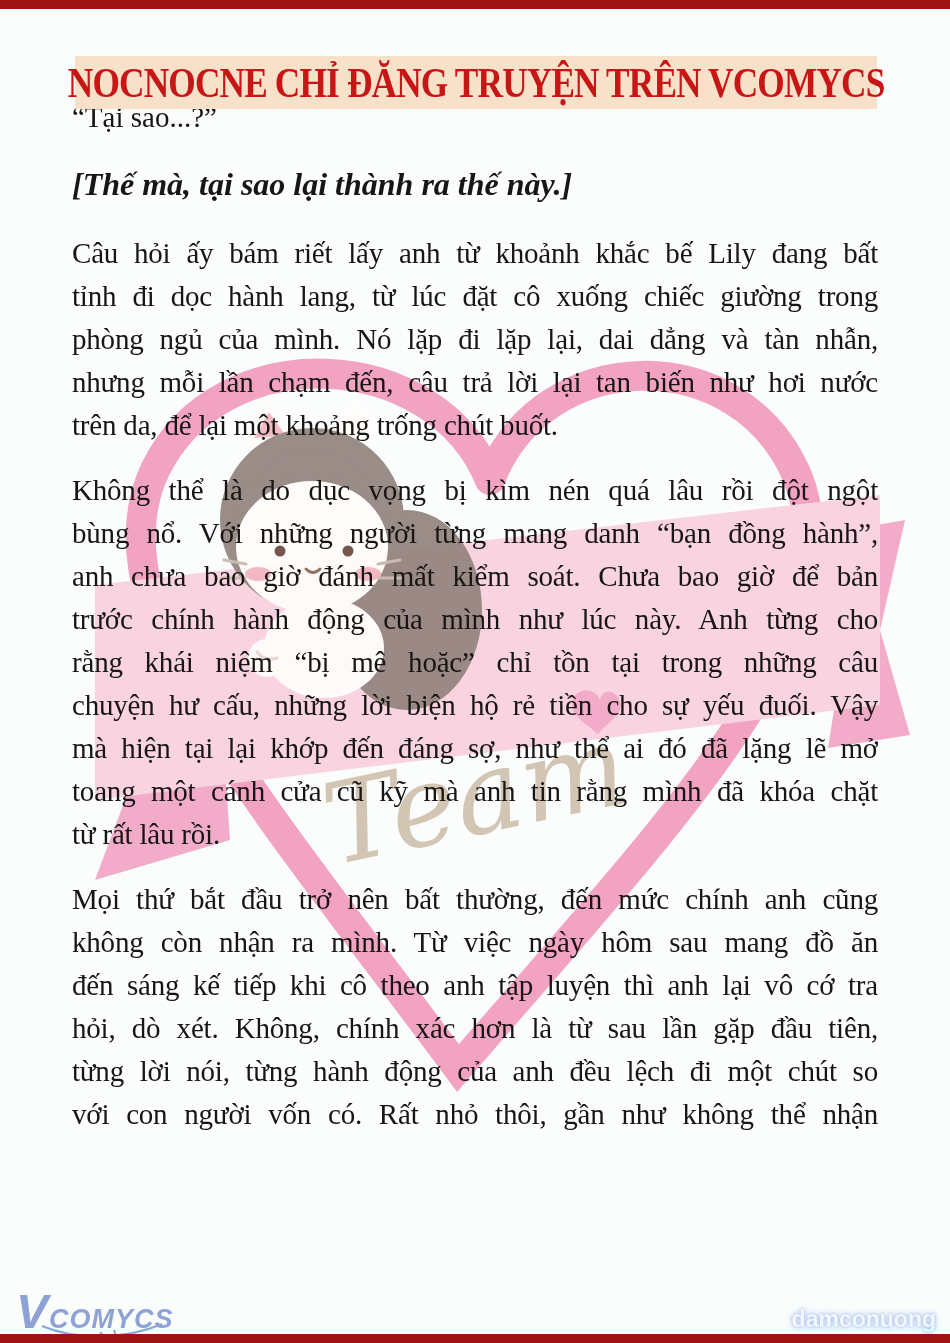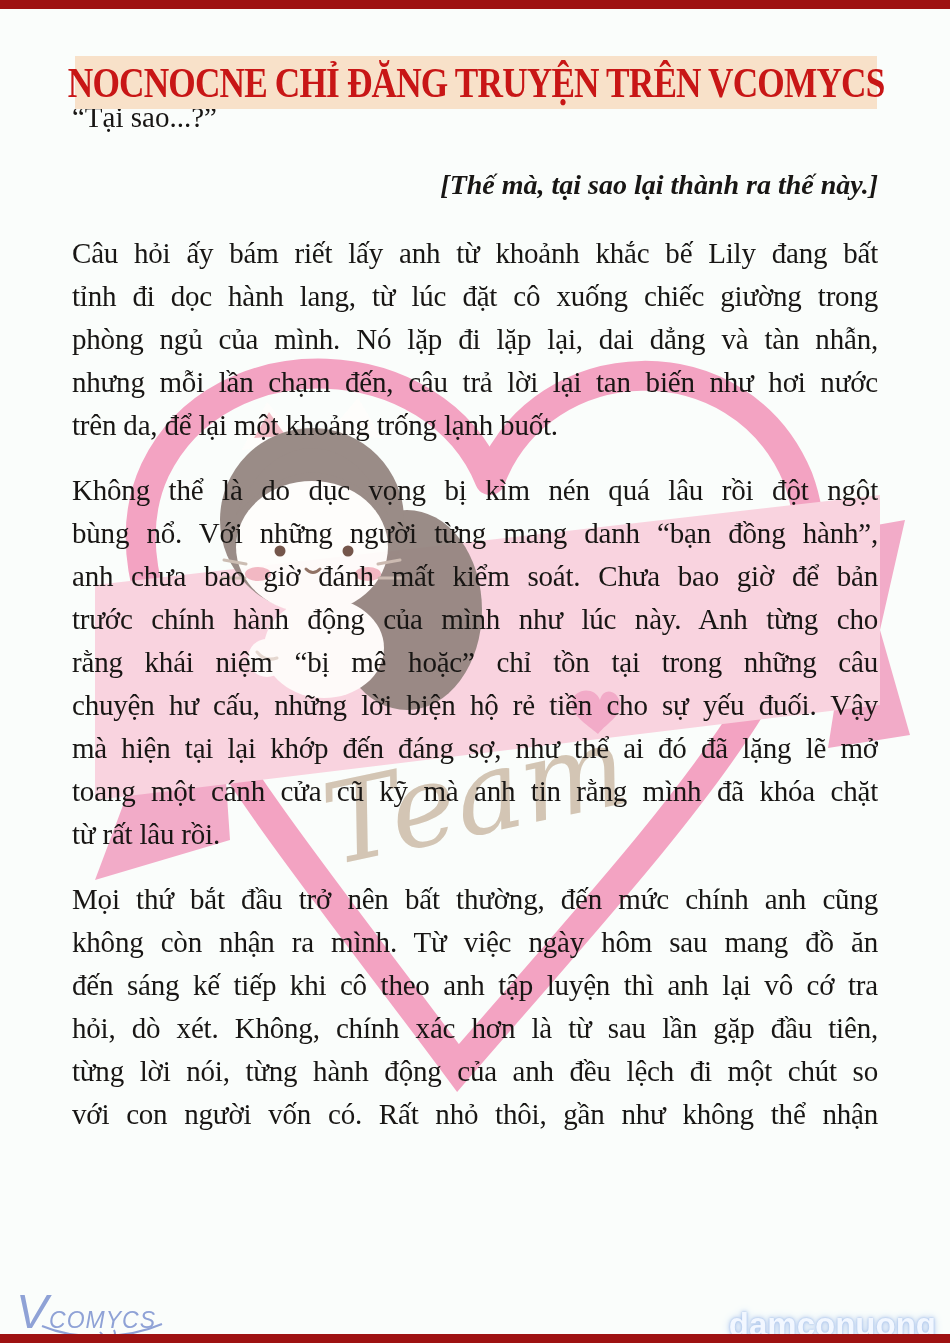--- a/index.html
+++ b/index.html
@@ -21,34 +21,34 @@
            font-family:"DejaVu Sans", sans-serif;font-weight:bold;font-size:96px;
            color:#857971;transform:rotate(-16deg);letter-spacing:1px;opacity:0.95;}
   .wm-team{position:absolute;left:310px;top:730px;width:330px;text-align:center;
            font-family:"DejaVu Serif", serif;font-style:italic;font-size:112px;
            color:#cfc0ad;transform:rotate(-12deg);opacity:0.9;}
 
   
   .story{position:absolute;left:72px;top:96px;width:806px;z-index:2;color:#181614;
          font-size:29px;line-height:43px;}
   .dialogue{margin:0 0 24px 0;}
-  .thought{margin:0 0 26px 0;font-size:28px;font-weight:bold;font-style:italic;text-align:right;}
+  .thought{margin:0 0 26px 0;font-size:32px;font-weight:bold;font-style:italic;}
   .para{margin:9px 0 22px 0;}
   .line{text-align:justify;text-align-last:justify;text-justify:inter-word;
         letter-spacing:-0.2px;height:43px;overflow:hidden;}
   .line.last{text-align-last:left;}
 
   
   .vcomycs{position:absolute;left:16px;top:1284px;z-index:4;
-           font-family:"Liberation Sans", sans-serif;font-style:italic;font-weight:normal;
-           font-size:23px;color:#8fa2d6;letter-spacing:1px;}
+           font-family:"Liberation Sans", sans-serif;font-style:italic;font-weight:bold;
+           font-size:27px;color:#8fa2d6;letter-spacing:1px;}
   .vcomycs::first-letter{font-size:48px;}
   .vcomycs-swirl{position:absolute;left:40px;top:1322px;z-index:4;}
   .credit{position:absolute;right:14px;top:1306px;z-index:4;
-          font-family:"Liberation Sans", sans-serif;font-weight:bold;font-size:33px;
+          font-family:"Liberation Sans", sans-serif;font-weight:bold;font-size:23px;
           color:#f2f7ff;text-shadow:0 0 4px #a9c3ea,0 0 10px #c6d9f4,0 0 2px #9db9e8;}
 </style>
 </head>
 <body>
 
 <div class="page">
 
   <div class="redbar top"></div>
 
   <svg class="wm" viewBox="0 0 950 1343" xmlns="http://www.w3.org/2000/svg">
@@ -95,21 +95,21 @@
 
   <div class="story">
     <div class="dialogue">“Tại sao...?”</div>
     <div class="thought">[Thế mà, tại sao lại thành ra thế này.]</div>
 
     <div class="para">
       <div class="line">Câu hỏi ấy bám riết lấy anh từ khoảnh khắc bế Lily đang bất</div>
       <div class="line">tỉnh đi dọc hành lang, từ lúc đặt cô xuống chiếc giường trong</div>
       <div class="line">phòng ngủ của mình. Nó lặp đi lặp lại, dai dẳng và tàn nhẫn,</div>
       <div class="line">nhưng mỗi lần chạm đến, câu trả lời lại tan biến như hơi nước</div>
-      <div class="line last">trên da, để lại một khoảng trống lạnh buốt.</div>
+      <div class="line last">trên da, để lại một khoảng trống chút buốt.</div>
     </div>
 
     <div class="para">
       <div class="line">Không thể là do dục vọng bị kìm nén quá lâu rồi đột ngột</div>
       <div class="line">bùng nổ. Với những người từng mang danh “bạn đồng hành”,</div>
       <div class="line">anh chưa bao giờ đánh mất kiểm soát. Chưa bao giờ để bản</div>
       <div class="line">trước chính hành động của mình như lúc này. Anh từng cho</div>
       <div class="line">rằng khái niệm “bị mê hoặc” chỉ tồn tại trong những câu</div>
       <div class="line">chuyện hư cấu, những lời biện hộ rẻ tiền cho sự yếu đuối. Vậy</div>
       <div class="line">mà hiện tại lại khớp đến đáng sợ, như thể ai đó đã lặng lẽ mở</div>

